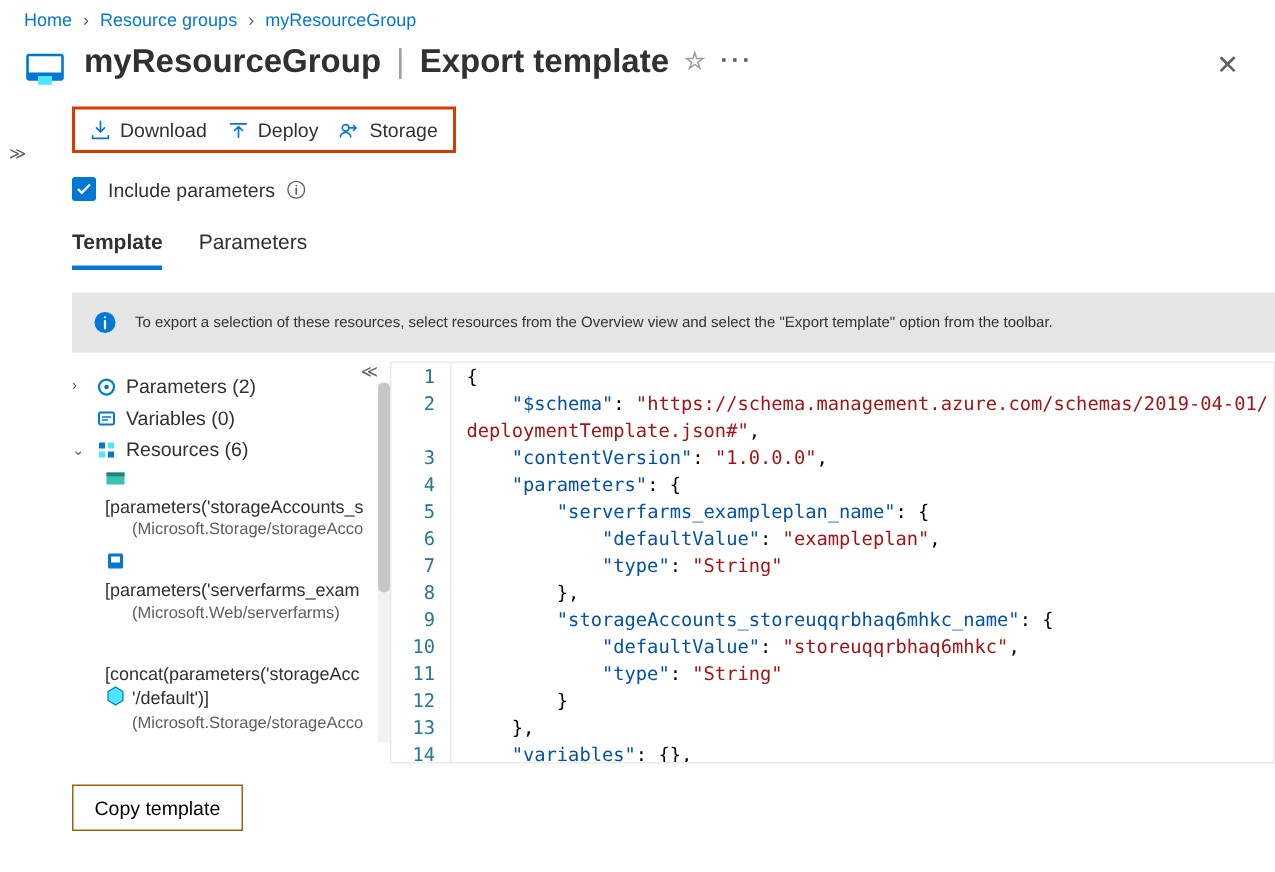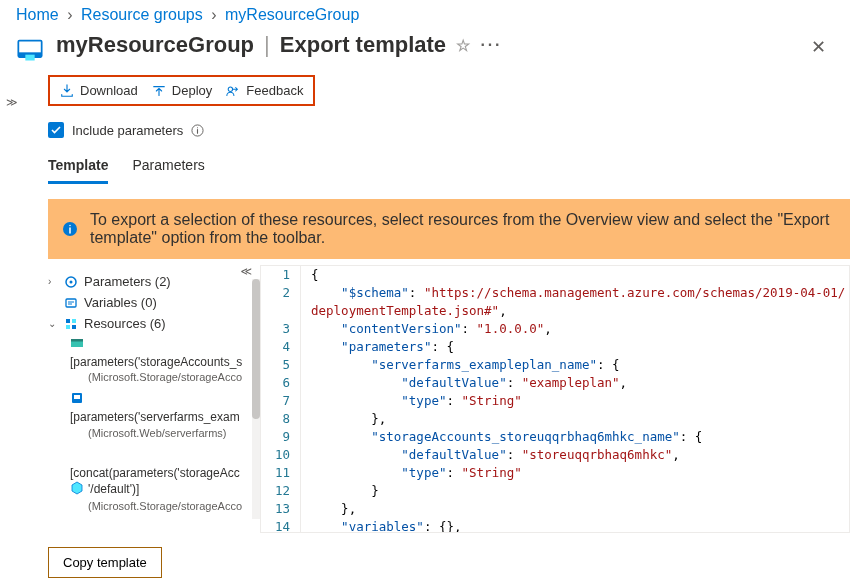--- a/index.html
+++ b/index.html
@@ -1,17 +1,17 @@
 <!DOCTYPE html>
 <html><head>
 <meta charset="utf-8">
 <style>
 *{box-sizing:border-box;margin:0;padding:0}
 body{font-family:"Segoe UI",Tahoma,sans-serif;font-size:13px;color:#323130;background:#fff;width:850px;height:581px;overflow:hidden;position:relative}
-.breadcrumb{padding:6px 16px 4px;font-size:16px;color:#0078d4}
+.breadcrumb{padding:6px 16px 4px;font-size:12px;color:#0078d4}
 .breadcrumb span.sep{color:#605e5c;margin:0 4px}
 .breadcrumb a{color:#0078d4;cursor:pointer}
 .header{display:flex;align-items:flex-start;padding:4px 16px 8px;gap:12px}
 .header .res-icon svg{width:28px;height:28px;margin-top:4px}
 .header .title-block{flex:1}
 .header h1{font-size:22px;font-weight:600;color:#323130;display:flex;align-items:center;gap:10px}
 .header h1 .sep-bar{color:#a19f9d;font-weight:400}
 .header .subtitle{font-size:12px;color:#605e5c;margin-top:2px}
 .header .star{color:#a19f9d;font-size:16px;cursor:pointer}
 .header .more{color:#605e5c;font-size:16px;cursor:pointer;letter-spacing:2px}
@@ -22,21 +22,21 @@
 .toolbar{display:flex;gap:14px;border:2px solid #d83b01;padding:6px 10px}
 .toolbar .btn{display:flex;align-items:center;gap:6px;color:#323130;cursor:pointer;font-size:13px}
 .toolbar .btn svg{width:14px;height:14px}
 .checkbox-row{display:flex;align-items:center;gap:8px;margin-bottom:15px}
 .checkbox-row .cb{width:16px;height:16px;background:#0078d4;border-radius:2px;display:flex;align-items:center;justify-content:center}
 .checkbox-row .cb svg{width:10px;height:10px}
 .checkbox-row .info{width:13px;height:13px;display:inline-flex}
 .tabs{display:flex;gap:24px;border-bottom:1px solid transparent;margin-bottom:14px}
 .tabs .tab{padding:4px 0 8px;cursor:pointer;color:#323130;font-size:14px}
 .tabs .tab.active{border-bottom:3px solid #0078d4;font-weight:700}
-.info-banner{background:#fdba74;padding:12px 14px;display:flex;align-items:center;gap:12px;font-size:16px;color:#323130;margin-bottom:6px}
+.info-banner{background:#e5e5e5;padding:12px 14px;display:flex;align-items:center;gap:12px;font-size:10px;color:#323130;margin-bottom:6px}
 .info-banner svg{width:16px;height:16px;flex-shrink:0}
 .split{display:flex;gap:0;height:268px;position:relative}
 .tree-pane{width:212px;position:relative;overflow:hidden;padding-top:6px}
 .collapse-handle{position:absolute;right:8px;top:0;color:#605e5c;font-size:11px;cursor:pointer}
 .tree{font-size:13px;padding-right:8px}
 .tree-node{display:flex;align-items:center;gap:6px;padding:3px 0;cursor:pointer}
 .tree-node .chev{width:10px;color:#605e5c;font-size:10px;display:inline-block}
 .tree-node svg{width:14px;height:14px;flex-shrink:0}
 .tree-leaf{padding:2px 0 4px 22px;font-size:12px;cursor:pointer;line-height:1.35}
 .tree-leaf .icon-wrap{display:inline-block;vertical-align:top;margin-right:4px}
@@ -100,21 +100,21 @@
     <svg viewBox="0 0 16 16">
             <path d="M8 13V5m0 0L5 8m3-3l3 3M2 3h12" stroke="#0078d4" stroke-width="1.3" fill="none" stroke-linecap="round"></path>
           </svg>
     <span>Deploy</span>
   </div>
   <div class="btn">
     <svg viewBox="0 0 16 16">
             <circle cx="5" cy="6" r="2.5" fill="none" stroke="#0078d4" stroke-width="1.2"></circle>
             <path d="M8 6h5m-2-2l2 2-2 2M1 13c0-2 2-3.5 4-3.5s4 1.5 4 3.5" fill="none" stroke="#0078d4" stroke-width="1.2" stroke-linecap="round"></path>
           </svg>
-    <span>Feedback</span>
+    <span>Storage</span>
   </div>
 </div>
 </div>
 
 <div class="checkbox-row">
   <span class="cb">
         <svg viewBox="0 0 10 10">
           <path d="M1 5l2.5 2.5L9 2" stroke="#fff" stroke-width="1.6" fill="none"></path>
         </svg>
       </span>

